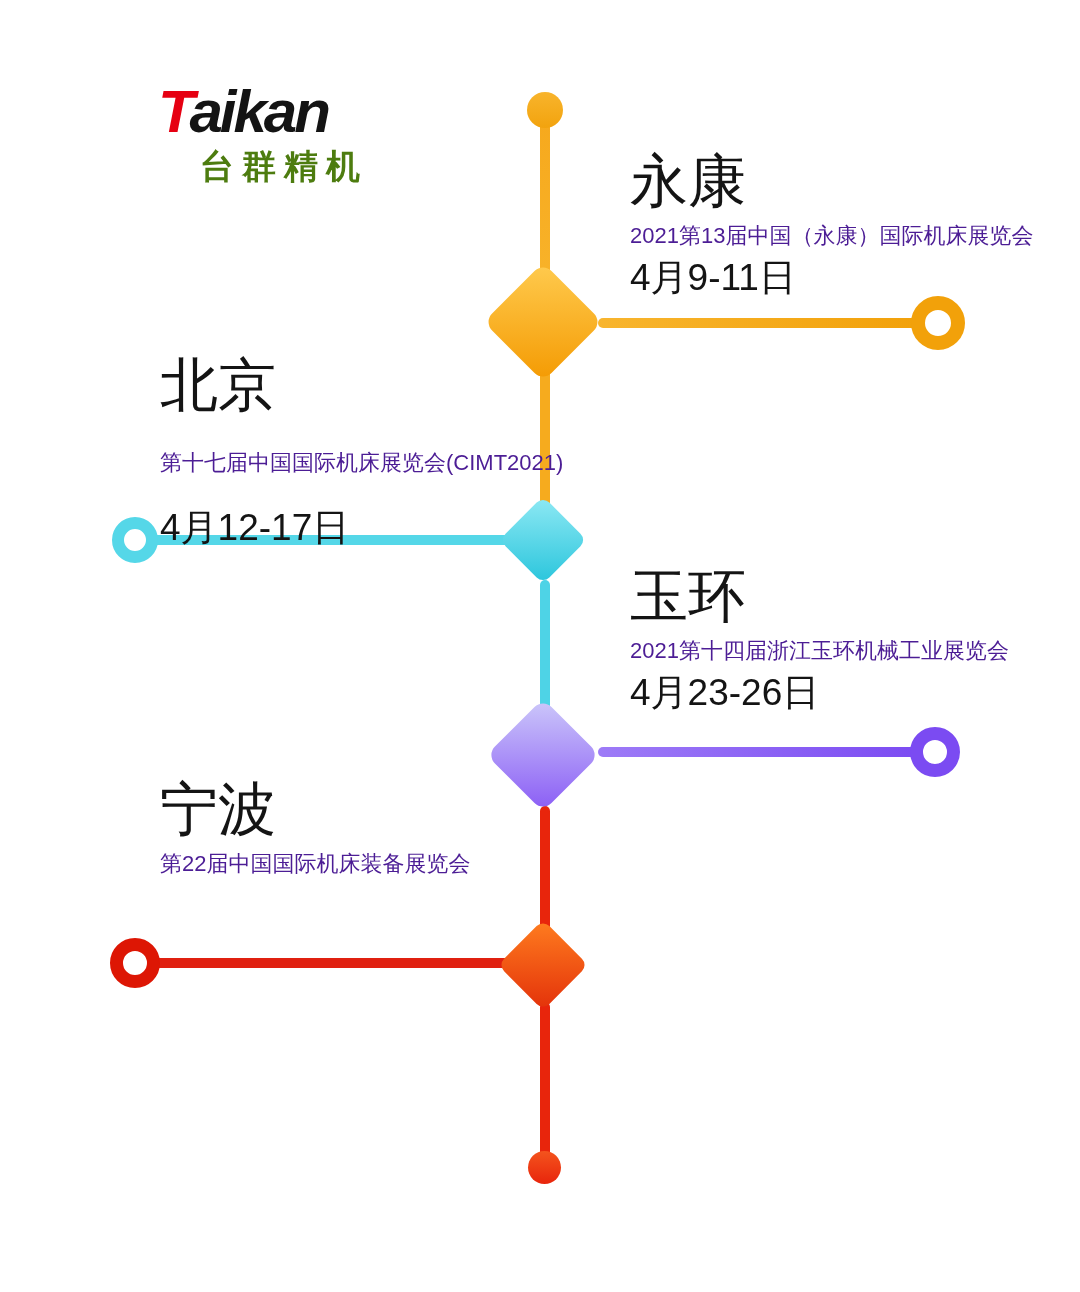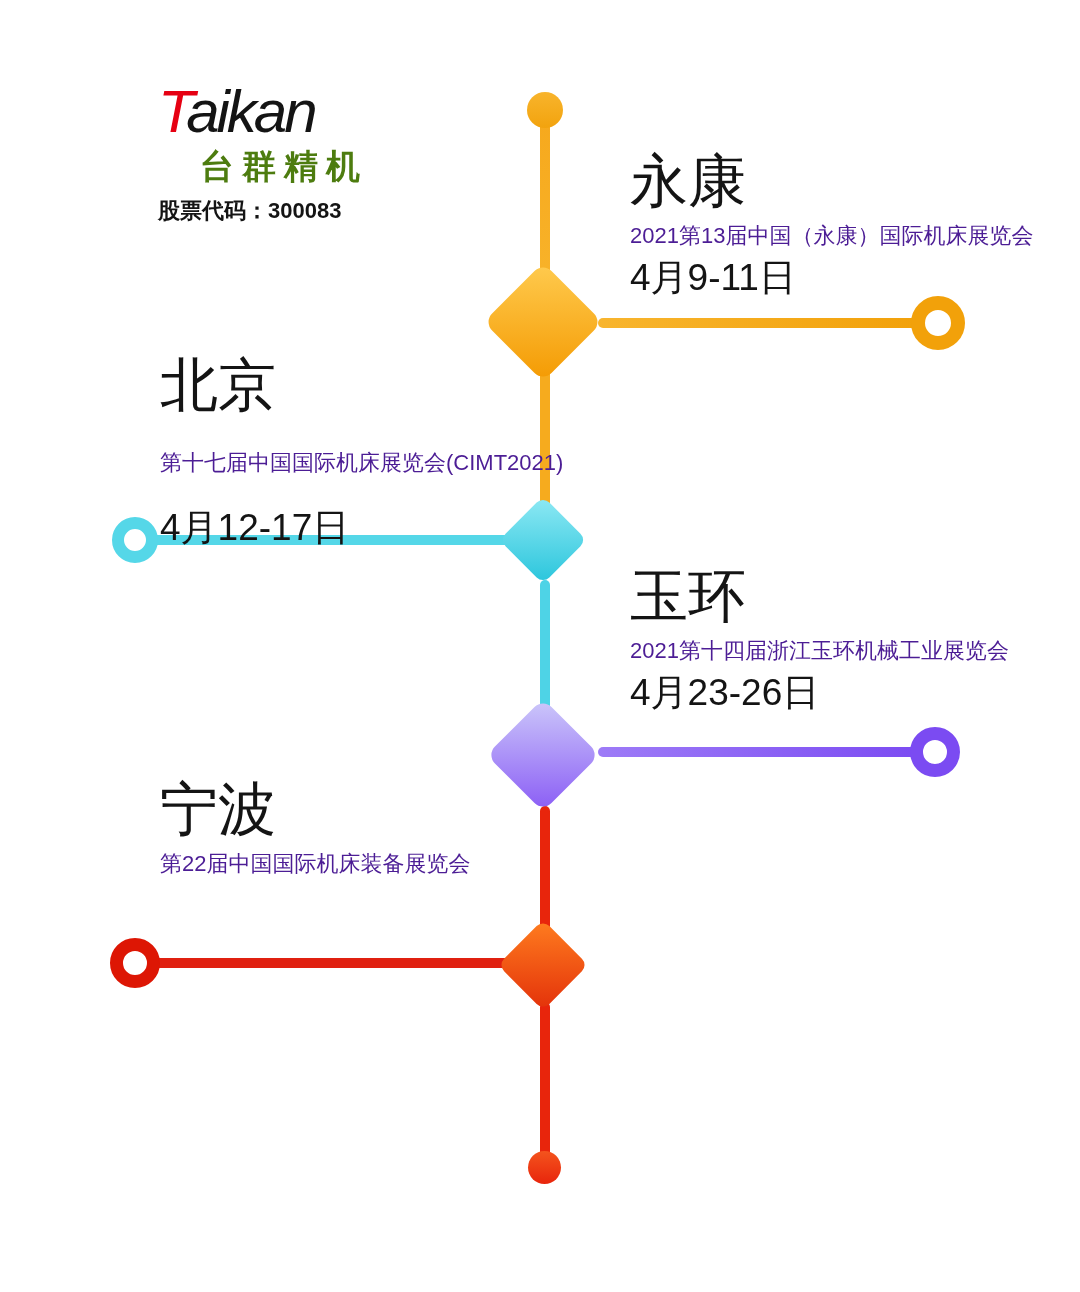--- a/index.html
+++ b/index.html
@@ -18,21 +18,21 @@
 
   
   .logo {
     position:absolute;
     left:158px;
     top:82px;
     width:260px;
   }
   .wordmark {
     font-style:italic;
-    font-weight:400;
+    font-weight:700;
     font-size:60px;
     letter-spacing:-3px;
     line-height:1.0;
     color:#141414;
     white-space:nowrap;
   }
   .wordmark .t-red { color:#e60012; }
   .cn-name {
     margin-top:2px;
     padding-left:42px;
@@ -124,21 +124,20 @@
 </head>
 <body>
 
 <div id="stage">
 
   <div class="logo">
     <div class="wordmark">
       <span class="t-red">T</span><span>aikan</span>
     </div>
     <div class="cn-name">台群精机</div>
-    <div class="stock">股票代码：300083</div>
   </div>
 
   <div class="vline seg1"></div>
   <div class="vline seg2"></div>
   <div class="vline seg3"></div>
   <div class="vline seg4"></div>
   <div class="vline seg5"></div>
 
   <div class="dot dot-top"></div>
   <div class="dot dot-bottom"></div>

